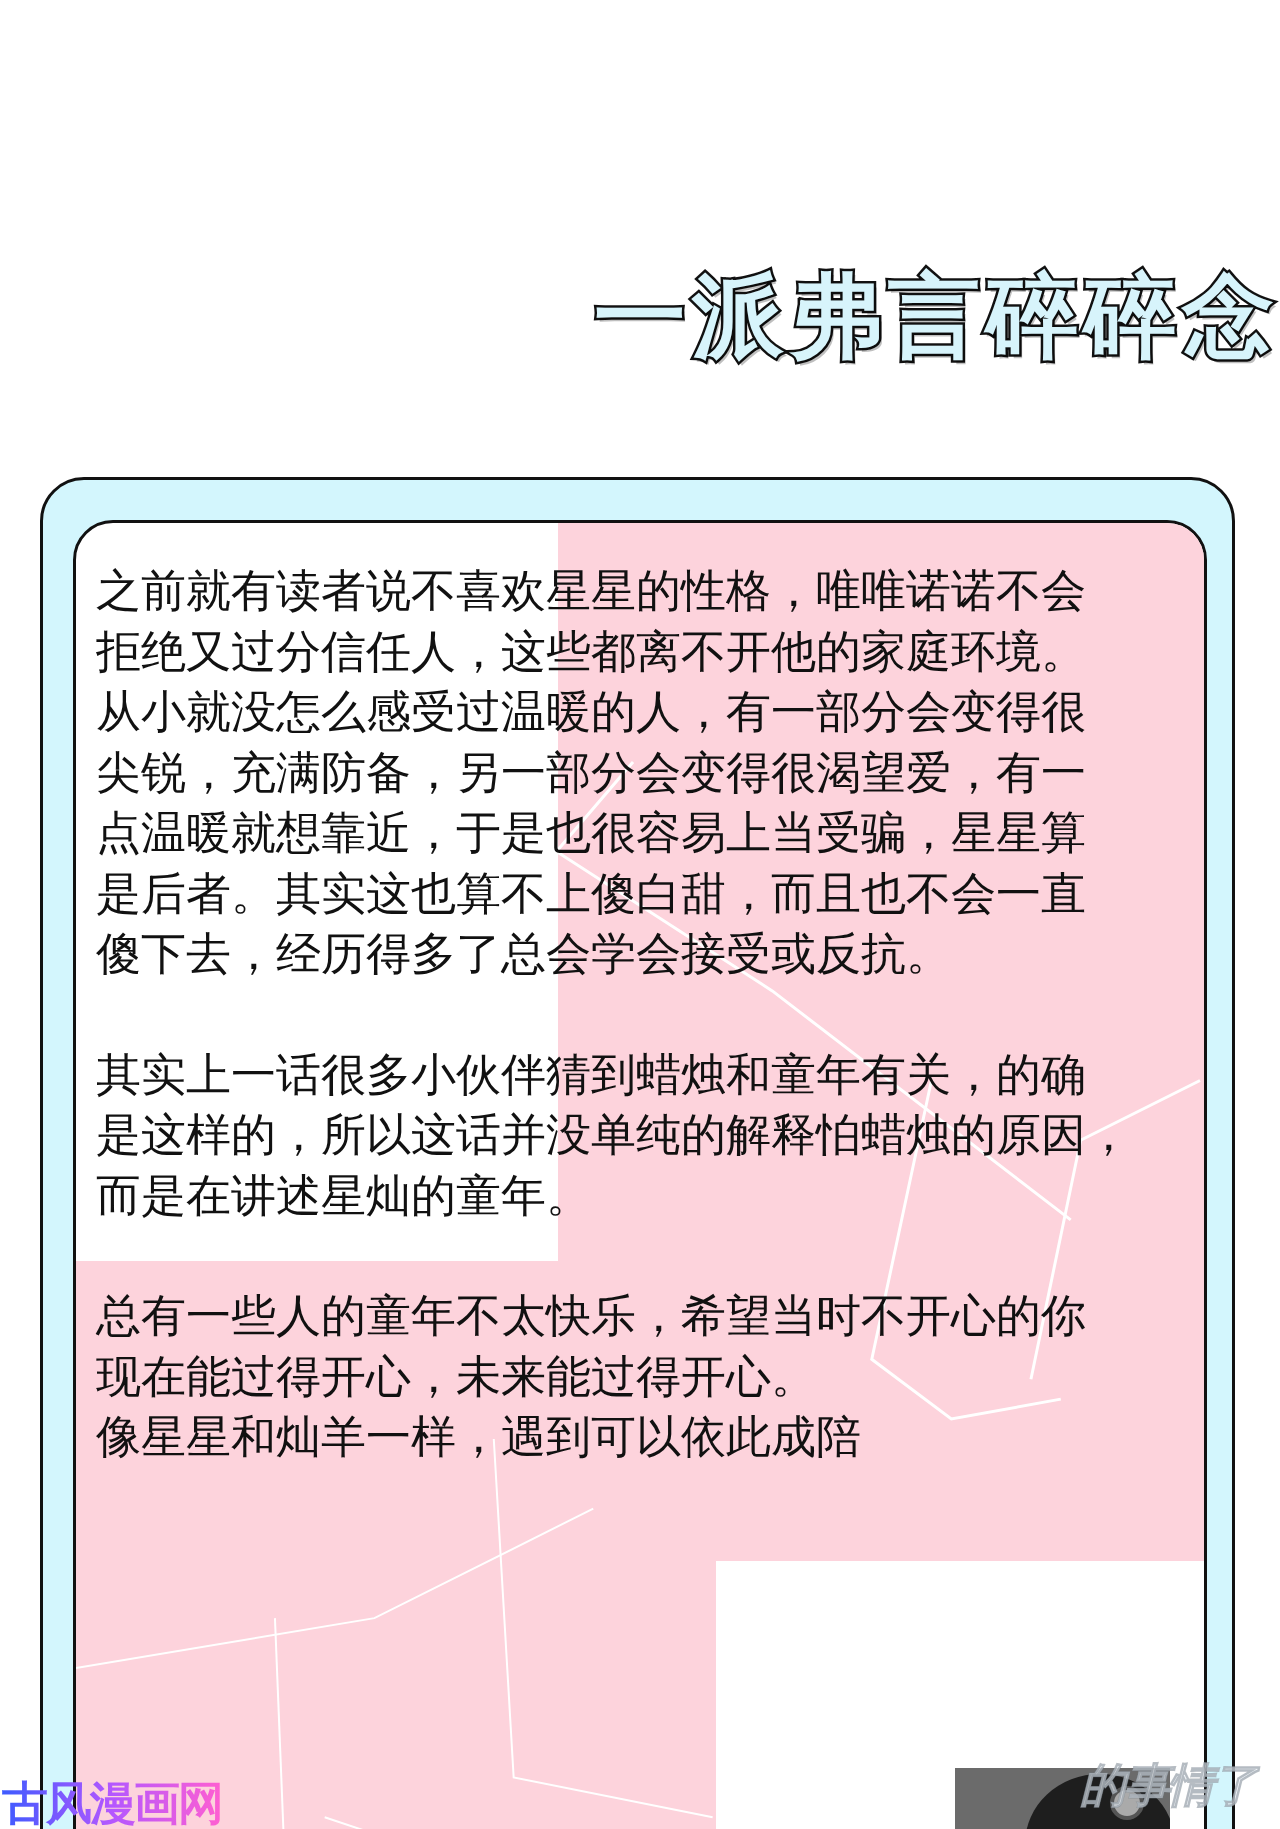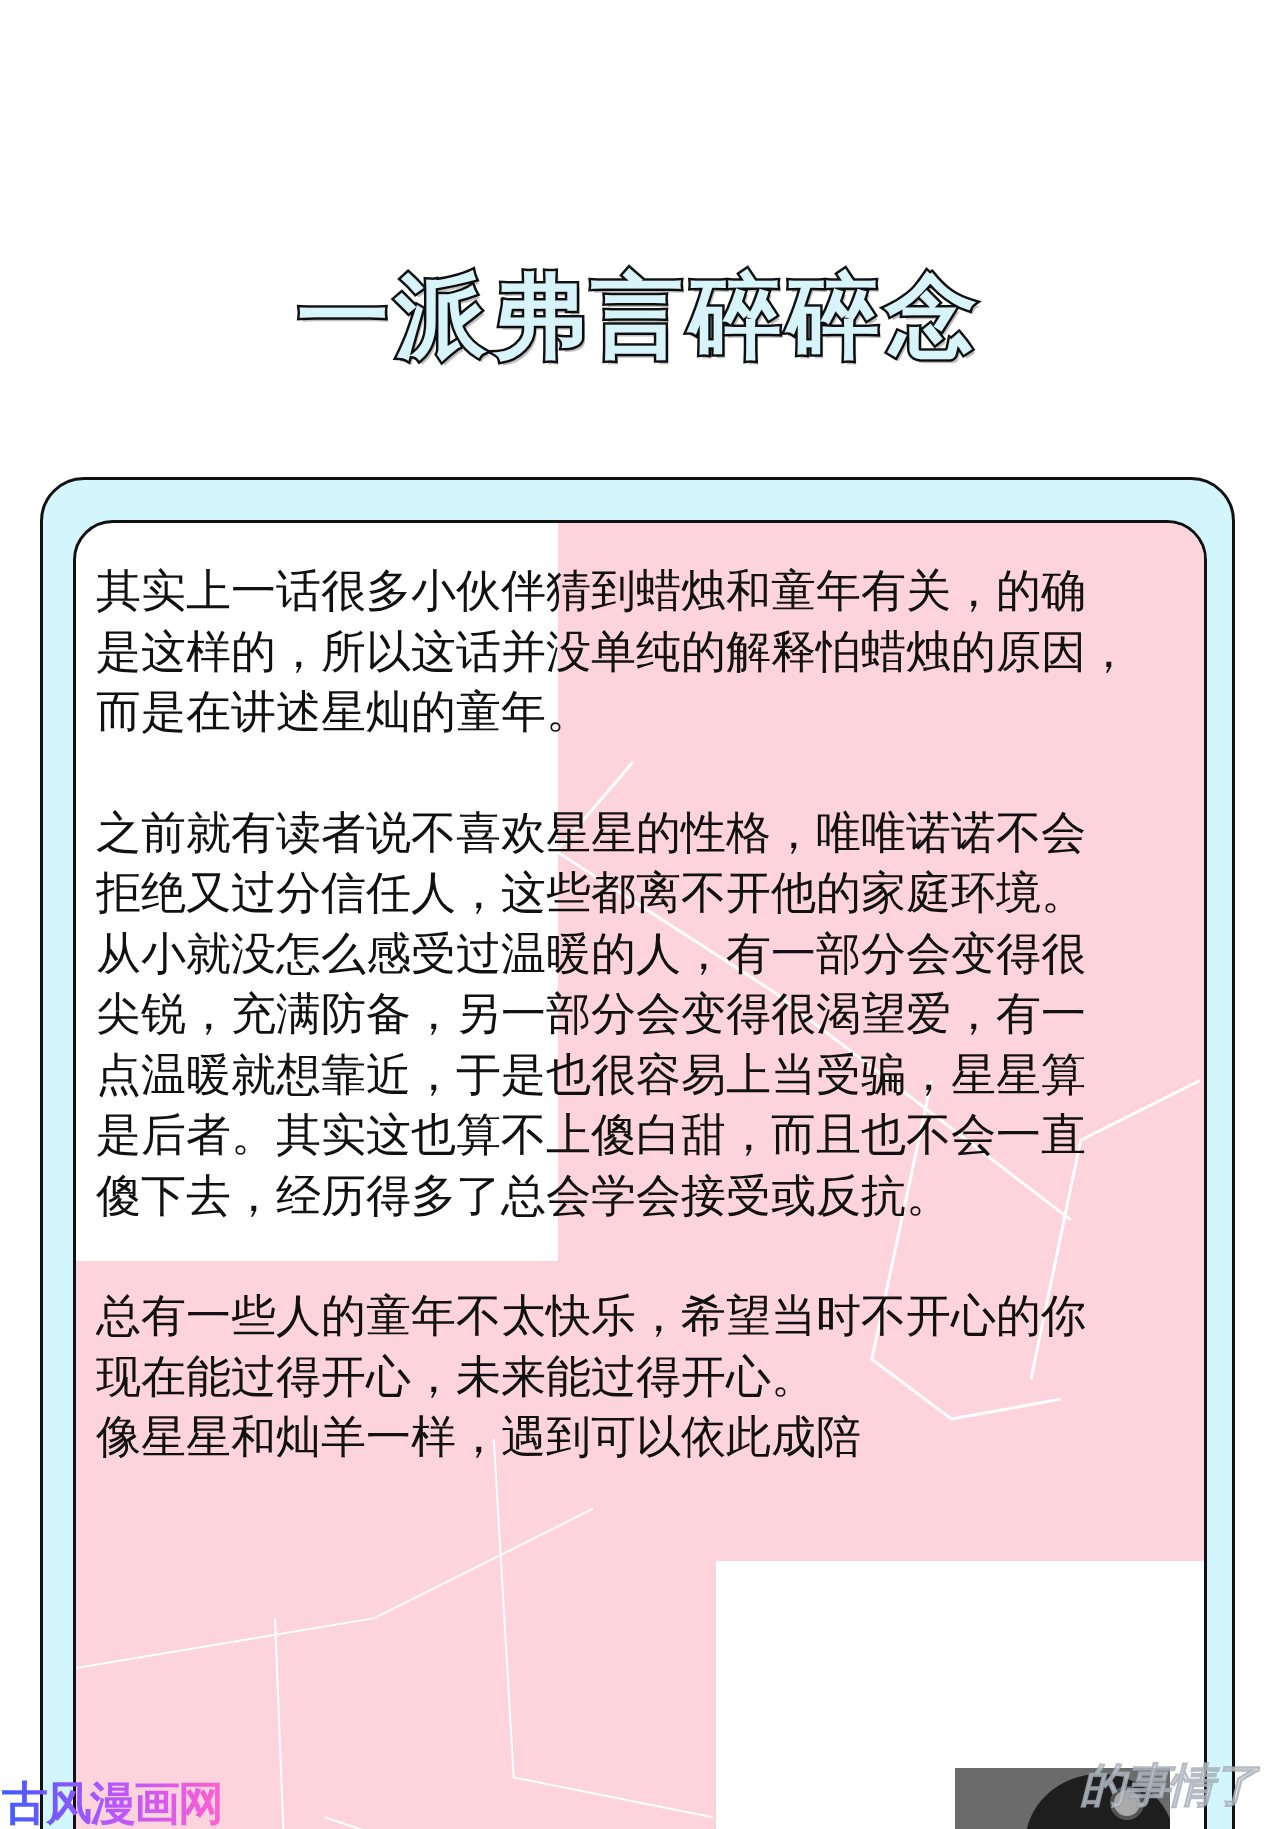--- a/index.html
+++ b/index.html
@@ -1,18 +1,18 @@
 <!DOCTYPE html>
 <html><head>
 <meta charset="utf-8">
 <style>
   html, body { margin:0; padding:0; }
   body { width:1280px; height:1829px; background:#ffffff; position:relative; overflow:hidden;
          font-family: "DejaVu Sans", "Liberation Sans", sans-serif; }
-  .title { position:absolute; left:0; width:1280px; top:255px; text-align:center;
+  .title { position:absolute; left:0; width:1280px; top:255px; text-align:right;
            font-size:92px; font-weight:bold; letter-spacing:6px; color:#d7f4fb;
            -webkit-text-stroke: 5px #111; paint-order: stroke fill;
            text-shadow: 3px 4px 0 rgba(0,0,0,0.25); }
   .outer { position:absolute; left:40px; top:477px; width:1195px; height:1400px;
            background:#d3f6fd; border:3px solid #111; border-radius:44px; box-sizing:border-box; }
   .inner { position:absolute; left:73px; top:520px; width:1134px; height:1360px;
            background:#ffffff; border:3px solid #111; border-radius:40px; box-sizing:border-box; overflow:hidden; }
   .pink { position:absolute; background:#fdd3dc; }
   .lines { position:absolute; left:0; top:0; width:100%; height:100%; }
   .body-text { position:absolute; left:20px; top:38px; width:1110px; font-size:45px; line-height:60.5px; color:#111; }
@@ -39,30 +39,30 @@
   <svg class="lines" viewBox="0 0 1134 1360" preserveAspectRatio="none">
     <polyline points="560,240 483,330 700,470 1000,700" fill="none" stroke="#ffffff" stroke-width="3"></polyline>
     <polyline points="860,560 800,840 880,900 990,880" fill="none" stroke="#ffffff" stroke-width="3"></polyline>
     <polyline points="1130,560 1010,620 960,860" fill="none" stroke="#ffffff" stroke-width="3"></polyline>
     <polyline points="0,1150 300,1100 520,990" fill="none" stroke="#ffffff" stroke-width="2"></polyline>
     <polyline points="200,1100 210,1350" fill="none" stroke="#ffffff" stroke-width="2"></polyline>
     <polyline points="420,920 440,1260 640,1300" fill="none" stroke="#ffffff" stroke-width="2"></polyline>
     <polyline points="250,1300 430,1360" fill="none" stroke="#ffffff" stroke-width="2"></polyline>
   </svg>
   <div class="body-text">
-    <p>其实上一话很多小伙伴猜到蜡烛和童年有关，的确
-是这样的，所以这话并没单纯的解释怕蜡烛的原因，
-而是在讲述星灿的童年。</p>
     <p>之前就有读者说不喜欢星星的性格，唯唯诺诺不会
 拒绝又过分信任人，这些都离不开他的家庭环境。
 从小就没怎么感受过温暖的人，有一部分会变得很
 尖锐，充满防备，另一部分会变得很渴望爱，有一
 点温暖就想靠近，于是也很容易上当受骗，星星算
 是后者。其实这也算不上傻白甜，而且也不会一直
 傻下去，经历得多了总会学会接受或反抗。</p>
+    <p>其实上一话很多小伙伴猜到蜡烛和童年有关，的确
+是这样的，所以这话并没单纯的解释怕蜡烛的原因，
+而是在讲述星灿的童年。</p>
     <p>总有一些人的童年不太快乐，希望当时不开心的你
 现在能过得开心，未来能过得开心。
 像星星和灿羊一样，遇到可以依此成陪</p>
   </div>
 </div>
 
 <div class="photo">
   <div class="dark"></div>
   <div class="ring"></div>
 </div>

